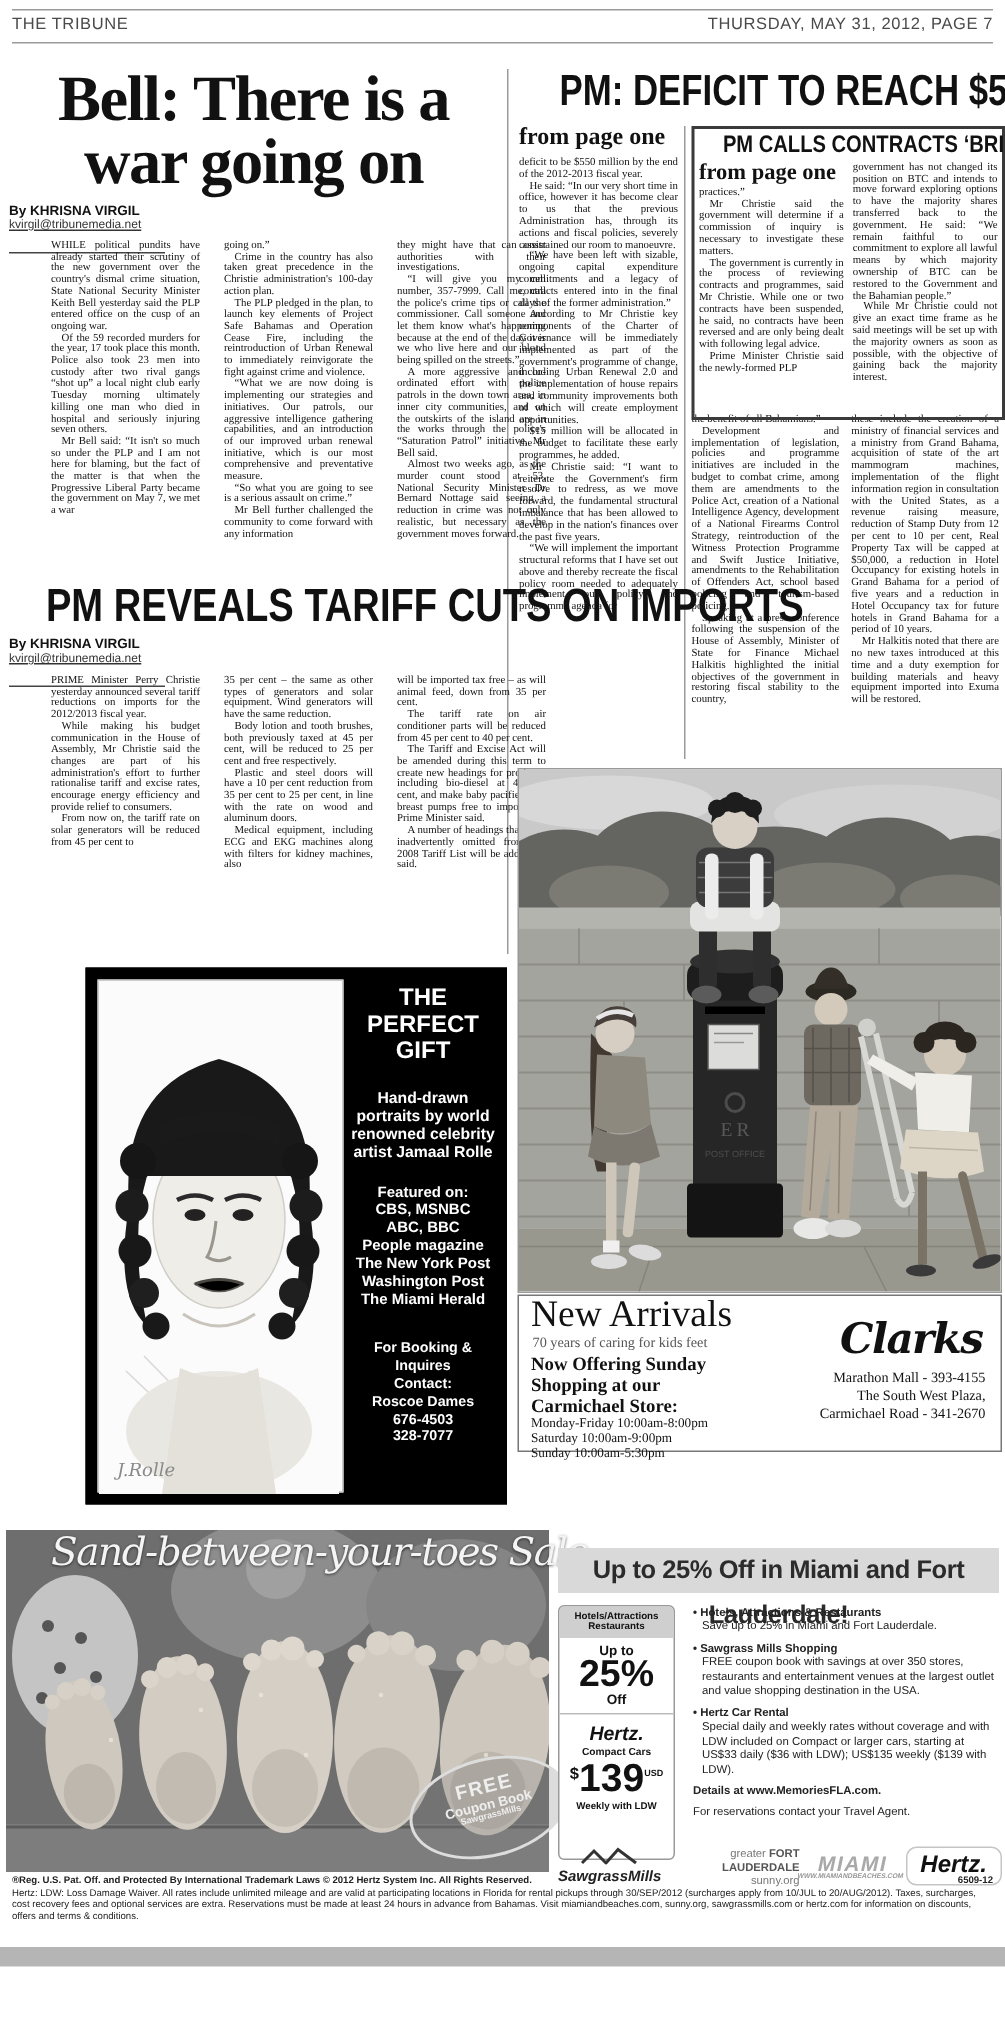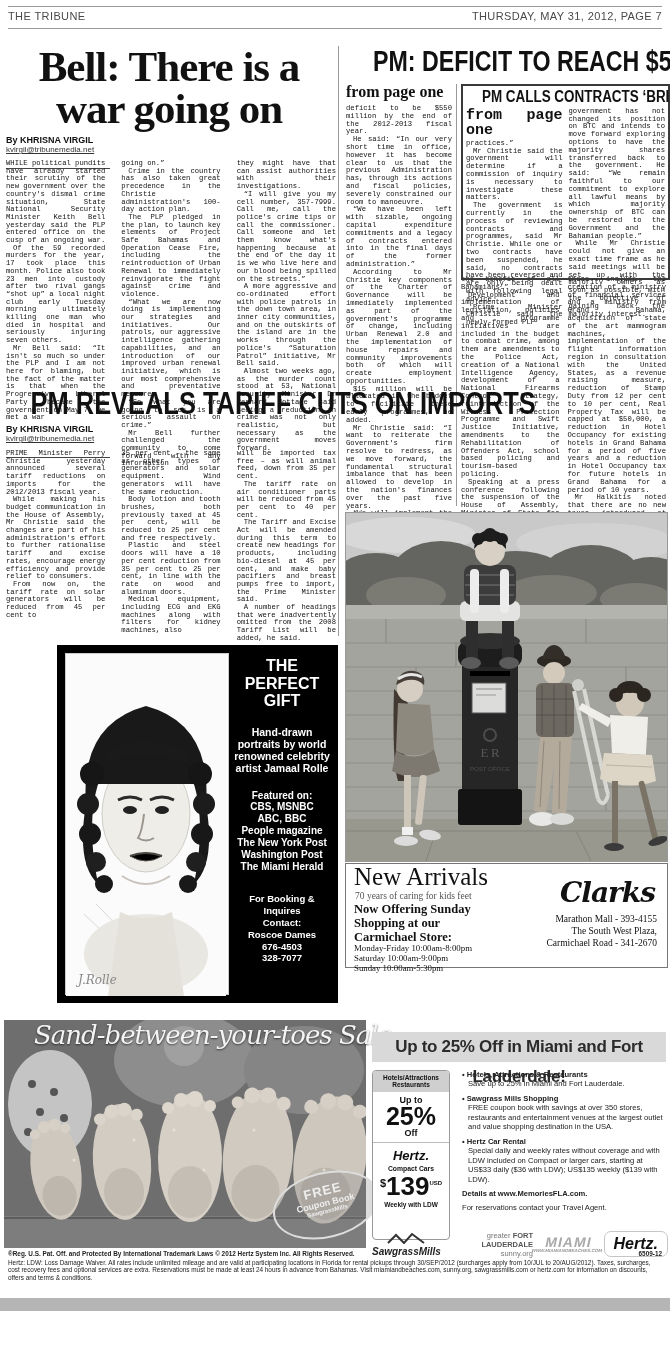--- a/index.html
+++ b/index.html
@@ -7,23 +7,23 @@
         font-family:"Liberation Serif",serif;color:#111;}
   
   .rule{position:absolute;border-top:1px solid #9a9a9a;}
   .masthead{position:absolute;left:8px;right:8px;top:10px;display:flex;justify-content:space-between;
             font-family:"Liberation Sans",sans-serif;font-size:11px;color:#4a4a4a;letter-spacing:.4px;}
   .section-bar{position:absolute;left:0;right:0;top:31px;height:13px;background:#101010;color:#fff;
                text-align:center;font-family:"Liberation Sans",sans-serif;font-weight:bold;
                font-size:10px;line-height:13px;letter-spacing:.6px;}
   .section-bar span{display:inline-block;transform:scaleX(.92);}
   
-  .cols{display:flex;gap:16px;}
+  .cols{display:flex;gap:16px;margin-left:28px;}
   .col{flex:1;font-size:7.2px;line-height:7.7px;text-align:justify;}
-  .col p,.flowcol p{margin:0;text-indent:7px;font-family:Liberation Mono, monospace;}
+  .col p,.flowcol p{margin:0;text-indent:7px;}
   .col p:first-child,.flowcol p:first-child{text-indent:0;}
   .byline{font-family:"Liberation Sans",sans-serif;border-bottom:1px solid #444;padding-bottom:14px;}
   .byline .by{font-weight:bold;font-size:9px;}
   .byline .em{font-size:8px;text-decoration:underline;color:#333;}
   .kicker{font-weight:bold;font-size:16px;font-family:"Liberation Serif",serif;}
   .condensed{font-family:"Liberation Sans",sans-serif;font-weight:bold;}
   
   .bell-headline{position:absolute;left:2px;top:46px;width:334px;text-align:center;
     font-family:"Liberation Serif",serif;font-weight:700;font-size:43px;line-height:.97;letter-spacing:-1px;}
   .bell-byline{position:absolute;left:6px;top:135px;width:104px;}

